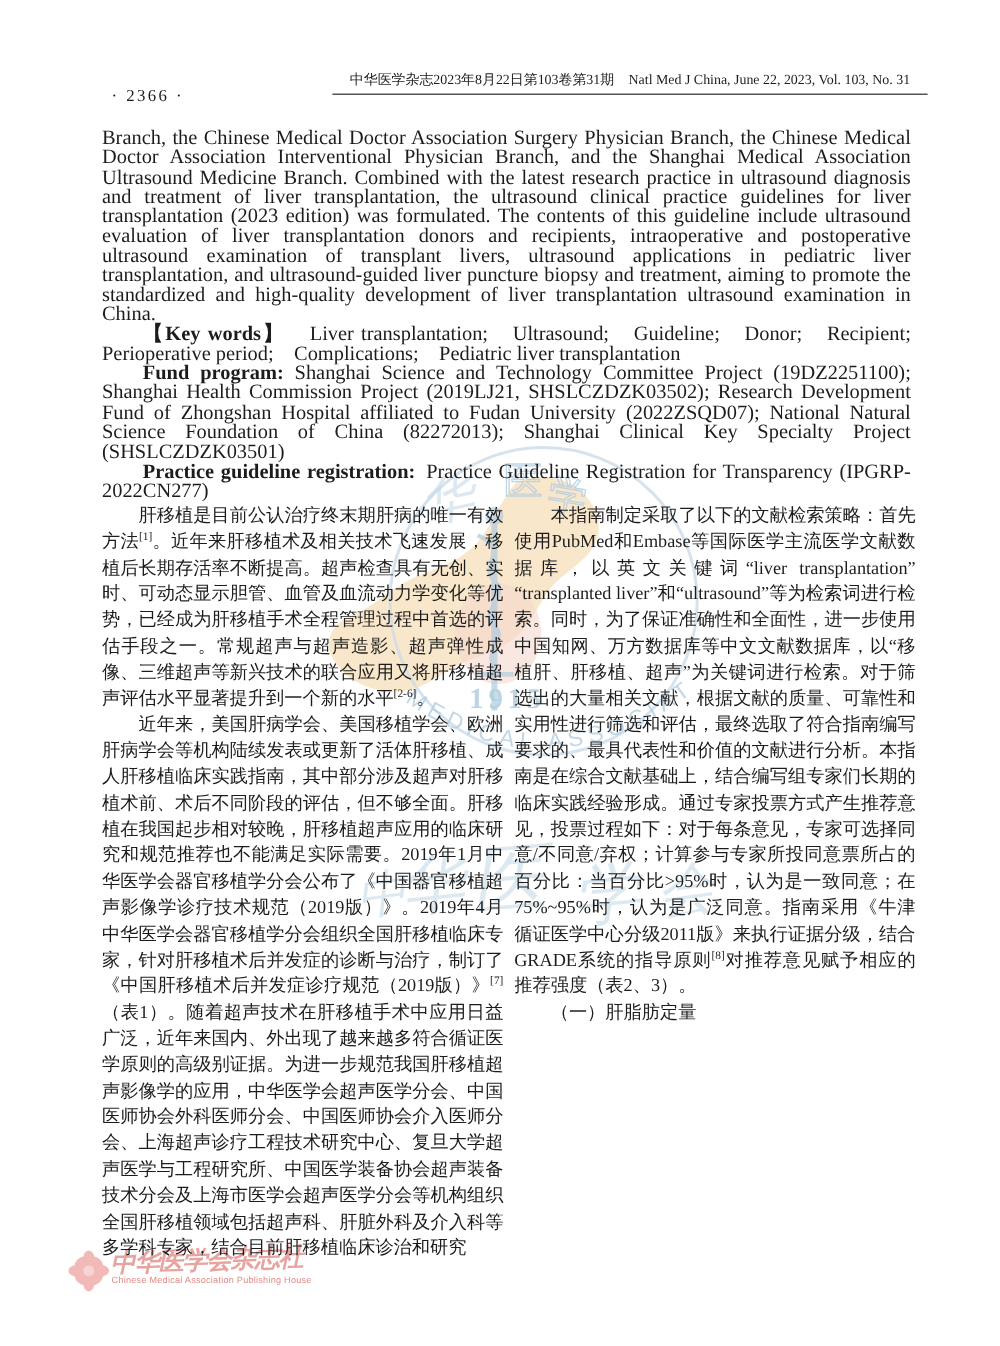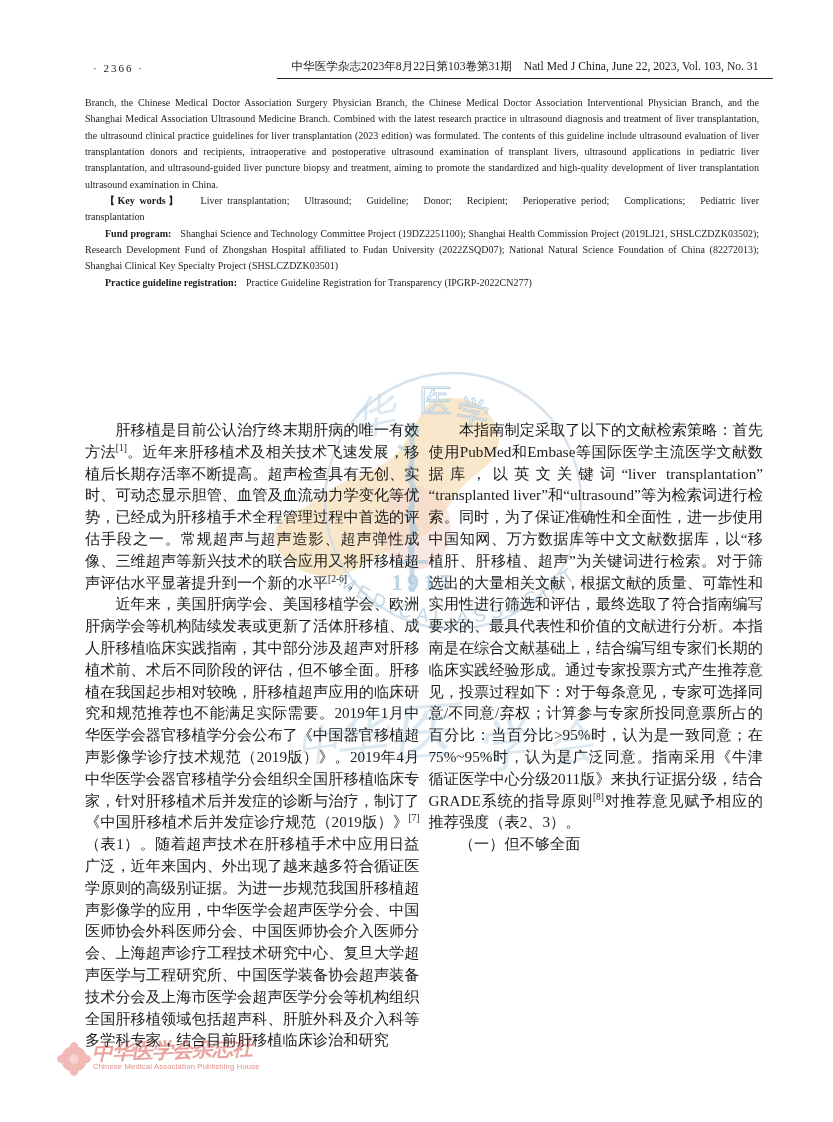--- a/index.html
+++ b/index.html
@@ -4,30 +4,30 @@
 <style>
   html,body{margin:0;padding:0;background:#9a9a9a;}
   .page{
     position:relative;width:833px;height:1122px;margin:0 auto;
     background:#ffffff;overflow:hidden;
     font-family:"Liberation Serif","DejaVu Serif",serif;color:#1c1c1c;
   }
   
   .wm-layer{position:absolute;left:0;top:0;width:833px;height:1122px;z-index:0;pointer-events:none;}
   
-  .page-num{position:absolute;top:62px;left:93px;z-index:1;font-size:11px;letter-spacing:2px;}
+  .page-num{position:absolute;top:73px;left:93px;z-index:1;font-size:14px;letter-spacing:2px;}
   .header-center{
     position:absolute;top:59px;left:277px;width:496px;z-index:1;
     text-align:center;font-size:11.6px;white-space:nowrap;
     border-bottom:1.6px solid #2b2b2b;padding-bottom:4px;
   }
   .header-center .cn-part{margin-right:12px;}
   
-  .abstract{position:absolute;top:95px;left:85px;width:674px;z-index:1;
-    font-size:10px;line-height:16.35px;text-align:justify;}
+  .abstract{position:absolute;top:107px;left:85px;width:674px;z-index:1;
+    font-size:17px;line-height:16.35px;text-align:justify;}
   .abstract p{margin:0;}
   .abstract p.ind{text-indent:2em;}
   .abstract b{font-weight:bold;}
   .lbl-gap-wide{margin-right:20px;margin-top:36px;}
   .lbl-gap{margin-right:9px;margin-top:24px;}
   
   .columns{position:absolute;top:419px;left:85px;width:678px;height:644px;z-index:1;
     display:flex;gap:9px;}
   .col{flex:1;overflow:hidden;}
   .cn{margin:0;font-size:15.2px;line-height:21.8px;text-align:justify;}
@@ -106,21 +106,21 @@
     <p class="ind"><b class="lbl-gap">Practice guideline registration:</b><span>Practice Guideline Registration for Transparency (IPGRP-2022CN277)</span></p>
   </section>
 
   <section class="columns">
     <div class="col">
       <p class="cn ind"><span>肝移植是目前公认治疗终末期肝病的唯一有效方法</span><sup>[1]</sup><span>。近年来肝移植术及相关技术飞速发展，移植后长期存活率不断提高。超声检查具有无创、实时、可动态显示胆管、血管及血流动力学变化等优势，已经成为肝移植手术全程管理过程中首选的评估手段之一。常规超声与超声造影、超声弹性成像、三维超声等新兴技术的联合应用又将肝移植超声评估水平显著提升到一个新的水平</span><sup>[2-6]</sup><span>。</span></p>
       <p class="cn ind"><span>近年来，美国肝病学会、美国移植学会、欧洲肝病学会等机构陆续发表或更新了活体肝移植、成人肝移植临床实践指南，其中部分涉及超声对肝移植术前、术后不同阶段的评估，但不够全面。肝移植在我国起步相对较晚，肝移植超声应用的临床研究和规范推荐也不能满足实际需要。2019年1月中华医学会器官移植学分会公布了《中国器官移植超声影像学诊疗技术规范（2019版）》。2019年4月中华医学会器官移植学分会组织全国肝移植临床专家，针对肝移植术后并发症的诊断与治疗，制订了《中国肝移植术后并发症诊疗规范（2019版）》</span><sup>[7]</sup><span>（表1）。随着超声技术在肝移植手术中应用日益广泛，近年来国内、外出现了越来越多符合循证医学原则的高级别证据。为进一步规范我国肝移植超声影像学的应用，中华医学会超声医学分会、中国医师协会外科医师分会、中国医师协会介入医师分会、上海超声诊疗工程技术研究中心、复旦大学超声医学与工程研究所、中国医学装备协会超声装备技术分会及上海市医学会超声医学分会等机构组织全国肝移植领域包括超声科、肝脏外科及介入科等多学科专家，结合目前肝移植临床诊治和研究</span></p>
     </div>
     <div class="col">
       <p class="cn ind"><span>本指南制定采取了以下的文献检索策略：首先使用PubMed和Embase等国际医学主流医学文献数据库，以英文关键词“liver transplantation”“transplanted liver”和“ultrasound”等为检索词进行检索。同时，为了保证准确性和全面性，进一步使用中国知网、万方数据库等中文文献数据库，以“移植肝、肝移植、超声”为关键词进行检索。对于筛选出的大量相关文献，根据文献的质量、可靠性和实用性进行筛选和评估，最终选取了符合指南编写要求的、最具代表性和价值的文献进行分析。本指南是在综合文献基础上，结合编写组专家们长期的临床实践经验形成。通过专家投票方式产生推荐意见，投票过程如下：对于每条意见，专家可选择同意/不同意/弃权；计算参与专家所投同意票所占的百分比：当百分比&gt;95%时，认为是一致同意；在75%~95%时，认为是广泛同意。指南采用《牛津循证医学中心分级2011版》来执行证据分级，结合GRADE系统的指导原则</span><sup>[8]</sup><span>对推荐意见赋予相应的推荐强度（表2、3）。</span></p>
-      <p class="cn ind">（一）但不够全面</p>
+      <p class="cn ind">（一）肝脂肪定量</p>
     </div>
   </section>
 
   <svg class="pub-logo" width="38" height="38" viewBox="0 0 38 38">
     <g opacity="0.55" fill="#e8827d">
       <ellipse cx="19" cy="10" rx="5" ry="8"></ellipse>
       <ellipse cx="19" cy="28" rx="5" ry="8"></ellipse>
       <ellipse cx="10" cy="19" rx="8" ry="5"></ellipse>
       <ellipse cx="28" cy="19" rx="8" ry="5"></ellipse>
       <ellipse cx="12.5" cy="12.5" rx="6.5" ry="4" transform="rotate(-45 12.5 12.5)"></ellipse>

